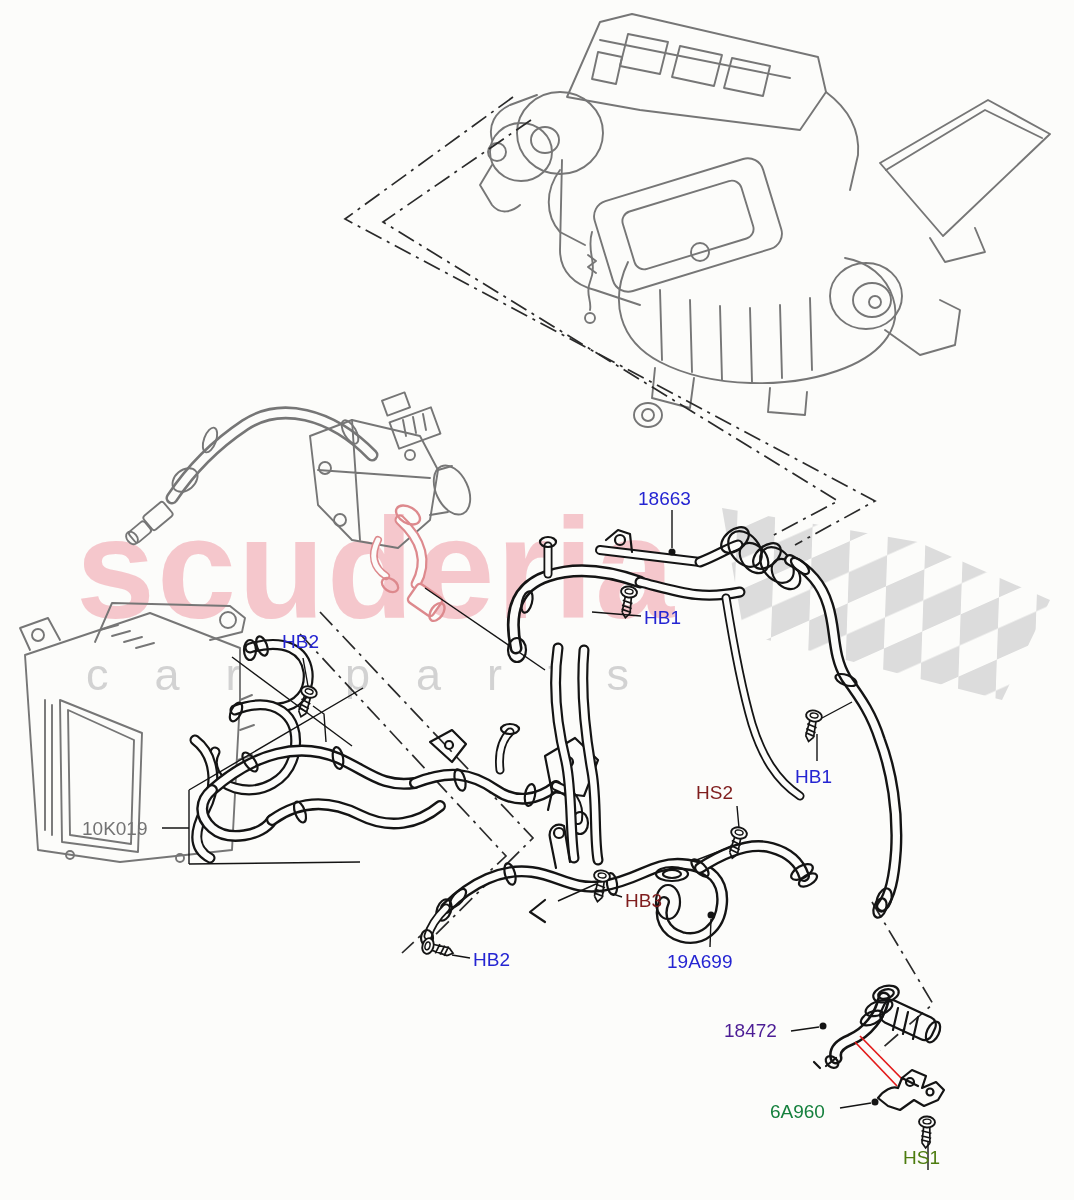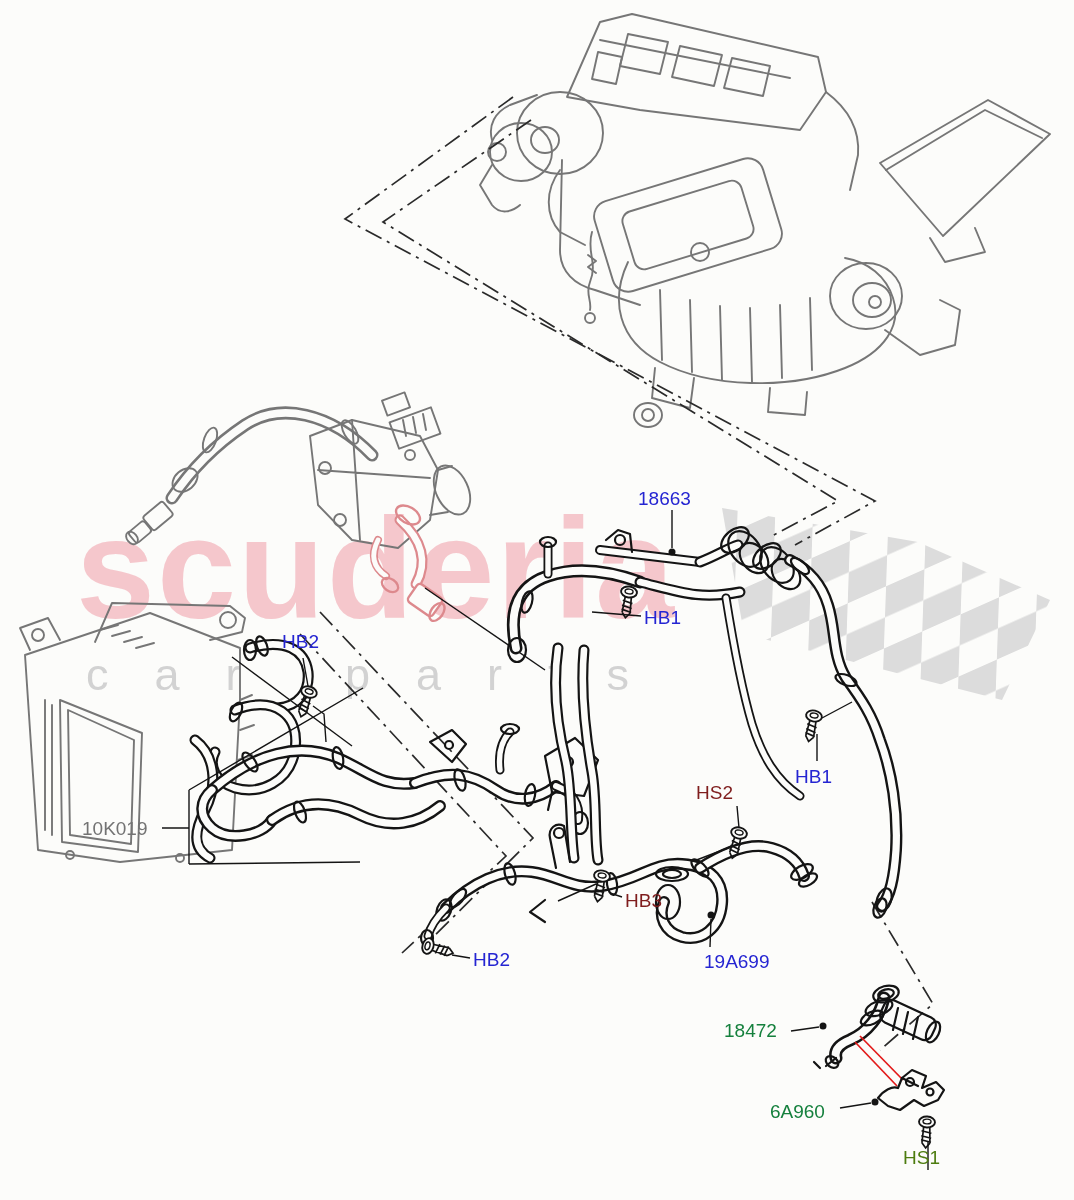--- a/index.html
+++ b/index.html
@@ -298,17 +298,17 @@
   </g>
 </svg>
 
 <div class="plabel" style="left: 638px; top: 485px; color: rgb(37, 37, 210);">18663</div>
 <div class="plabel" style="left: 644px; top: 604px; color: rgb(37, 37, 210);">HB1</div>
 <div class="plabel" style="left: 282px; top: 628px; color: rgb(37, 37, 210);">HB2</div>
 <div class="plabel" style="left: 795px; top: 763px; color: rgb(37, 37, 210);">HB1</div>
 <div class="plabel" style="left: 82px; top: 815px; color: #737373;">10K019</div>
 <div class="plabel" style="left: 696px; top: 779px; color: #7f1d1d;">HS2</div>
 <div class="plabel" style="left: 625px; top: 887px; color: #7f1d1d;">HB3</div>
-<div class="plabel" style="left: 667px; top: 948px; color: rgb(37, 37, 210); margin-left: 37px;">19A699</div>
+<div class="plabel" style="left: 667px; top: 948px; color: rgb(37, 37, 210);">19A699</div>
 <div class="plabel" style="left: 473px; top: 946px; color: rgb(37, 37, 210);">HB2</div>
-<div class="plabel" style="left: 724px; top: 1017px; color: #15803d; text-align: right;">18472</div>
+<div class="plabel" style="left: 724px; top: 1017px; color: #4c1d95; text-align: right;">18472</div>
 <div class="plabel" style="left: 770px; top: 1098px; color: #15803d;">6A960</div>
 <div class="plabel" style="left: 903px; top: 1144px; color: #4d7c0f;">HS1</div>
 
 </body></html>

